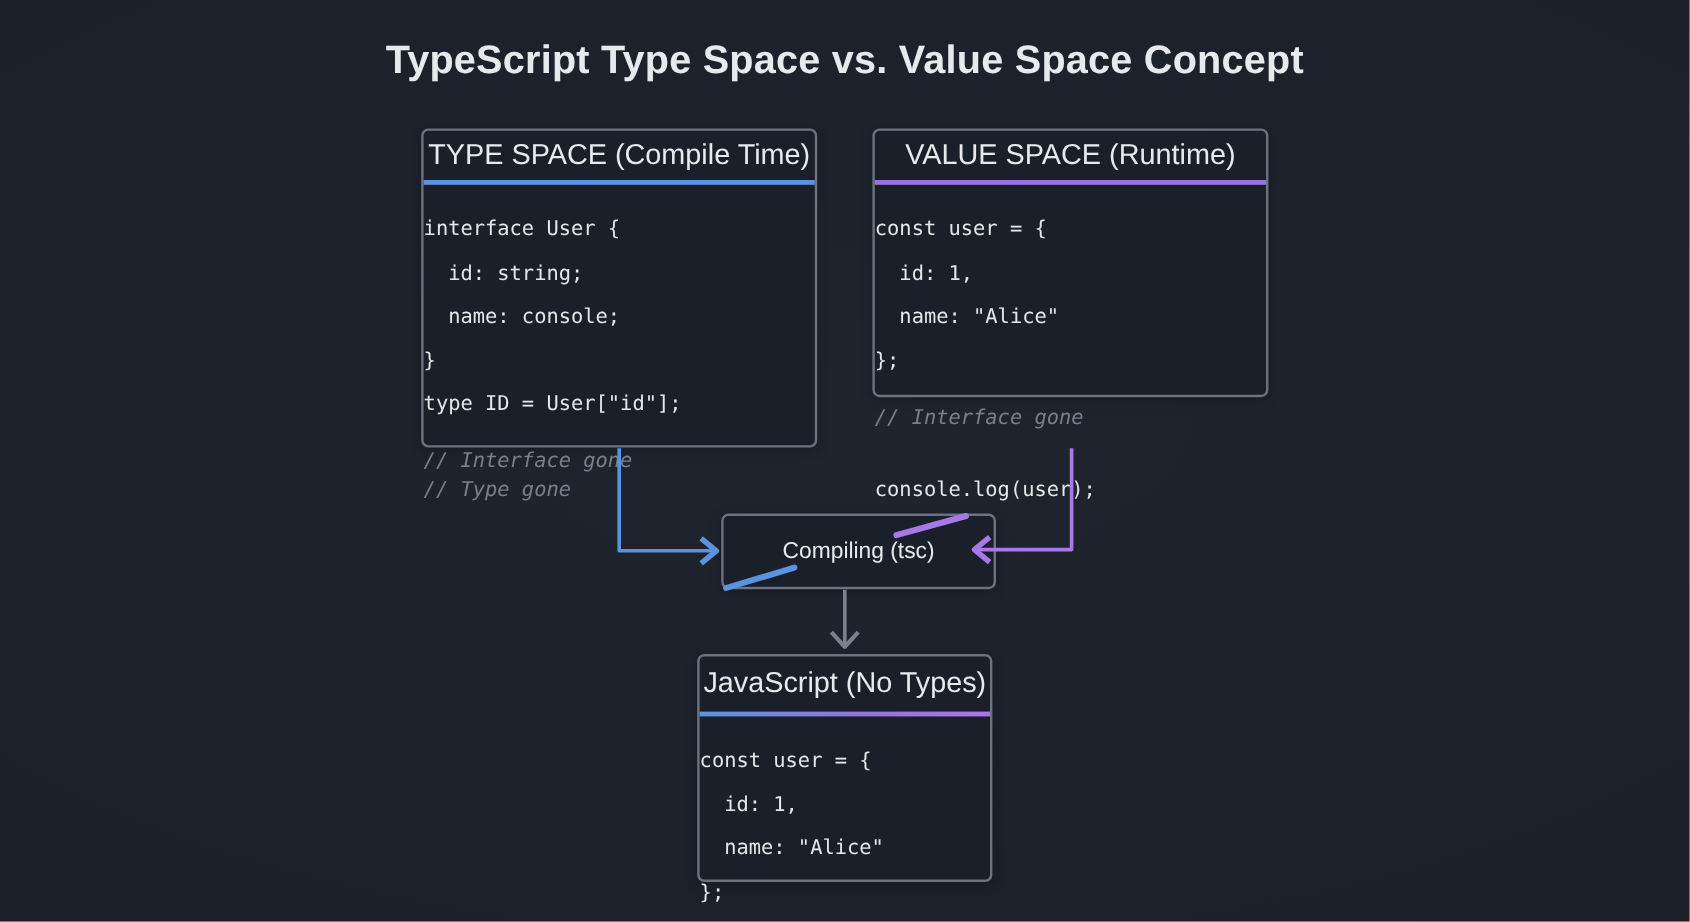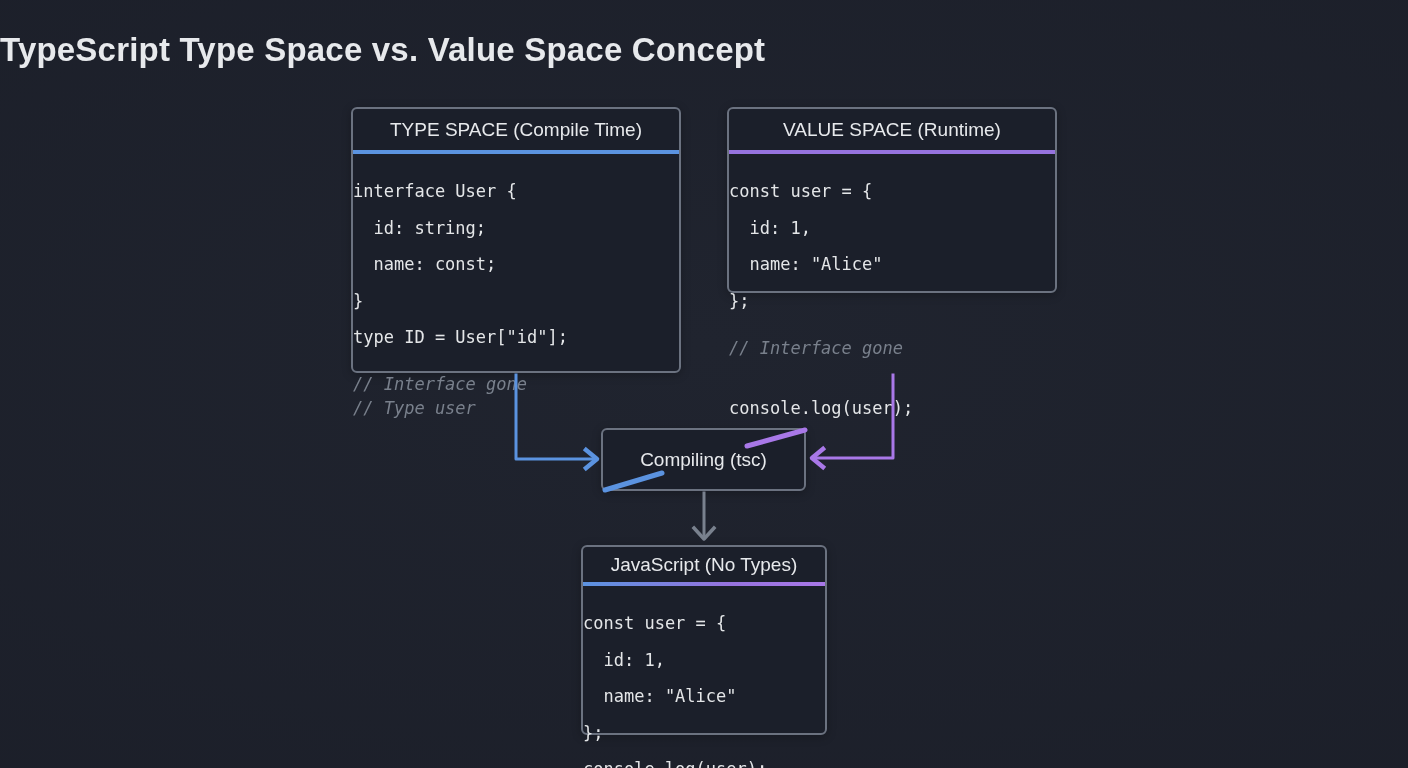--- a/index.html
+++ b/index.html
@@ -17,54 +17,54 @@
   }
   *{margin:0;padding:0;box-sizing:border-box;}
   html,body{width:1408px;height:768px;overflow:hidden;}
   body{
     font-family:"Liberation Sans", sans-serif;
     background:radial-gradient(ellipse 120% 105% at 50% 45%, var(--background) 0%, var(--background-edge) 100%);
   }
   .canvas{position:relative;width:1408px;height:768px;}
   .title{
     position:absolute;left:0;top:31px;width:1408px;
-    font-size:33px;font-weight:bold;
+    text-align:center;font-size:33px;font-weight:bold;
     color:var(--heading-text);letter-spacing:0.2px;
   }
   .panel{
     position:absolute;
     background:var(--box-fill);
     border:2px solid var(--box-border);
     border-radius:6px;
     box-shadow:0 2px 10px rgba(0,0,0,0.25);
   }
   .panel-header{
     display:flex;align-items:center;justify-content:center;
-    height:41px;font-size:19px;color:var(--heading-text);
+    height:41px;font-size:24px;color:var(--heading-text);
   }
   .accent-line{height:4px;width:100%;}
   .accent-blue{background:var(--blue);}
   .accent-purple{background:var(--purple);}
   .accent-gradient{background:linear-gradient(90deg, var(--blue) 0%, var(--purple) 60%, var(--purple-bright) 100%);}
   .code{
     padding:13px 16px 0 0;
     font-family:"DejaVu Sans Mono", monospace;
     font-size:17px;line-height:23.5px;
   }
   .code-line{white-space:pre;min-height:23.5px;color:var(--code-text);}
   .code-line.comment{color:var(--comment-text);font-style:italic;}
   #type-space{left:351px;top:107px;width:330px;height:266px;}
-  #value-space{left:727px;top:107px;width:330px;height:186px;}
+  #value-space{left:727px;top:107px;width:330px;height:224px;}
   #compiling{
-    left:601px;top:428px;width:205px;height:63px;
+    left:601px;top:428px;width:229px;height:63px;
     display:flex;align-items:center;justify-content:center;
     font-size:19px;color:var(--heading-text);
   }
   #javascript{left:581px;top:545px;width:246px;height:190px;}
-  #javascript .panel-header{height:35px;}
+  #javascript .panel-header{height:46px;}
   .arrows-overlay{
     position:absolute;left:0;top:0;width:1408px;height:768px;
     pointer-events:none;
   }
   .stroke-blue{stroke:var(--blue);}
   .stroke-purple{stroke:var(--purple-bright);}
   .stroke-gray{stroke:var(--arrow-gray);}
 </style>
 </head>
 <body>
@@ -74,26 +74,26 @@
   <h1 class="title">TypeScript Type Space vs. Value Space Concept</h1>
 
   <section class="panel" id="type-space">
     <header class="panel-header">
       <span>TYPE SPACE (Compile Time)</span>
     </header>
     <div class="accent-line accent-blue"></div>
     <div class="code">
         <div class="code-line code">interface User {</div>
         <div class="code-line code">  id: string;</div>
-        <div class="code-line code">  name: const;</div>
+        <div class="code-line code">  name: console;</div>
         <div class="code-line code">}</div>
         <div class="code-line code">type ID = User["id"];</div>
         <div class="code-line blank"> </div>
         <div class="code-line comment">// Interface gone</div>
-        <div class="code-line comment">// Type user</div>
+        <div class="code-line comment">// Type gone</div>
       </div>
   </section>
 
   <section class="panel" id="value-space">
     <header class="panel-header">
       <span>VALUE SPACE (Runtime)</span>
     </header>
     <div class="accent-line accent-purple"></div>
     <div class="code">
         <div class="code-line code">const user = {</div>

